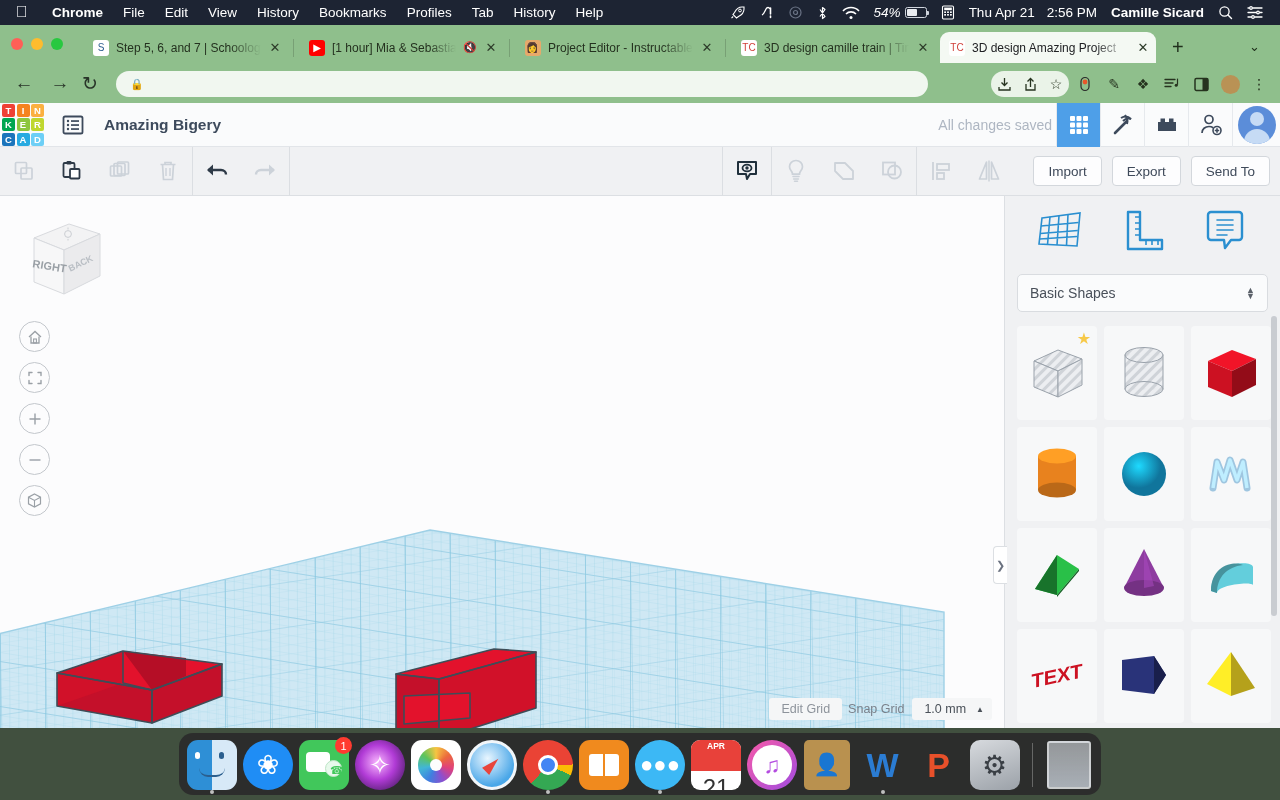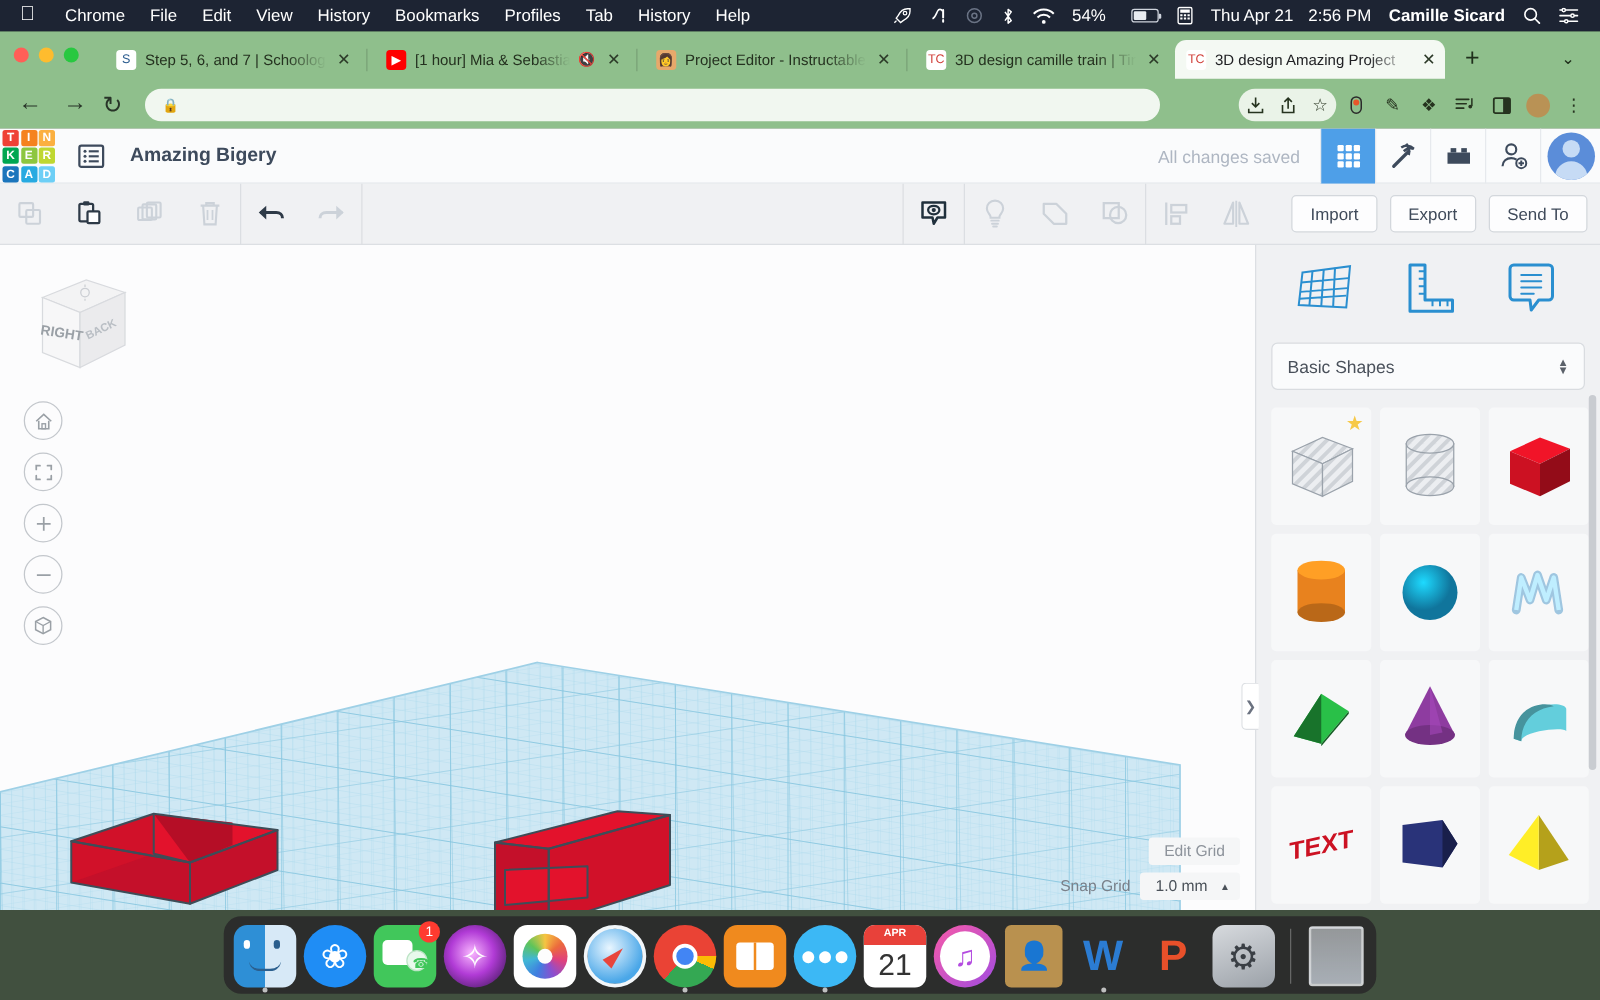--- a/index.html
+++ b/index.html
@@ -11,24 +11,24 @@
   #screen { position: relative; width: 1280px; height: 800px; overflow: hidden; }
 
   
   .menubar {
     position: absolute; top: 0; left: 0; width: 1280px; height: 25px;
     background: #1d2433; color: #fff; display: flex; align-items: center;
     font-size: 13.5px; z-index: 50;
   }
   .menubar .apple { font-size: 16px; padding: 0 14px 2px 16px; line-height: 1; }
   .menubar .mitem { padding: 0 10px; white-space: nowrap; }
-  .menubar .mitem.bold { font-weight: normal; }
+  .menubar .mitem.bold { font-weight: bold; }
   .menubar .right { margin-left: auto; display: flex; align-items: center; padding-right: 10px; }
   .menubar .right .mi { padding: 0 7px; display: flex; align-items: center; }
-  .batt { display: inline-flex; align-items: center; gap: 20px; }
+  .batt { display: inline-flex; align-items: center; gap: 4px; font-style: italic; }
   .batt-shell {
     width: 22px; height: 11px; border: 1.4px solid #cfd4dd; border-radius: 2.5px;
     position: relative; display: inline-block;
   }
   .batt-shell::after {
     content: ""; position: absolute; right: -3.5px; top: 3px; width: 2px; height: 4px;
     background: #cfd4dd; border-radius: 0 1px 1px 0;
   }
   .batt-fill { position: absolute; left: 1.2px; top: 1.2px; bottom: 1.2px; width: 10px; background: #e9ecf1; border-radius: 1px; }
 
@@ -76,21 +76,21 @@
   .tc-header {
     position: absolute; top: 0; left: 0; width: 1280px; height: 44px;
     background: #fafbfc; border-bottom: 1px solid #e2e5e9; display: flex; align-items: center;
   }
   .tclogo { width: 42px; height: 42px; display: grid; grid-template-columns: repeat(3,13px);
     grid-template-rows: repeat(3,13px); gap: 1.5px; margin-left: 2px; }
   .tclogo i { display: flex; align-items: center; justify-content: center; color: #fff;
     font-style: normal; font-weight: bold; font-size: 9.5px; border-radius: 2px; }
   .hdr-iconbtn { width: 34px; height: 34px; margin-left: 12px; display:flex; align-items:center; justify-content:center; }
   .doc-title { margin-left: 14px; font-size: 15.5px; font-weight: bold; color: #3d4a5c; }
-  .saved-text { margin-left: auto; font-size: 14px; color: #aeb6c2; padding-right: 16px; }
+  .saved-text { margin-left: auto; font-size: 14px; color: #aeb6c2; padding-right: 4px; }
   .hdr-tool { width: 44px; height: 44px; display: flex; align-items: center; justify-content: center;
     border-left: 1px solid #e6e9ed; }
   .hdr-tool.on { background: #4e9fe8; }
   .avatar-wrap { width: 48px; height: 44px; display:flex; align-items:center; justify-content:center; border-left: 1px solid #e6e9ed;}
   .avatar {
     width: 38px; height: 38px; border-radius: 50%; background: #5b8dd9; position: relative; overflow: hidden;
   }
   .avatar::before { content:""; position:absolute; left:50%; top:6px; transform:translateX(-50%);
     width:14px; height:14px; border-radius:50%; background:#c6dbf5; }
   .avatar::after { content:""; position:absolute; left:50%; top:23px; transform:translateX(-50%);
@@ -108,21 +108,21 @@
     background: #fdfdfe; font-size: 13.5px; color: #3f4a5a; display: flex; align-items: center;
   }
 
   
   .canvas-area { position: absolute; top: 93px; left: 0; width: 1004px; height: 532px; background: #fcfcfd; overflow: hidden; }
   .nav-cube { position: absolute; left: 12px; top: 12px; width: 96px; height: 96px; }
   .navbtns { position: absolute; left: 19px; top: 125px; display: flex; flex-direction: column; gap: 10px; }
   .circbtn { width: 31px; height: 31px; border-radius: 50%; border: 1.3px solid #c3c7cc;
     display: flex; align-items: center; justify-content: center; color: #9aa0a6; font-size: 15px; background: transparent; }
 
-  .grid-foot { position: absolute; right: 12px; bottom: 8px; display: flex; flex-direction: column; align-items: flex-end; gap: 6px; }
+  .grid-foot { position: absolute; right: 12px; bottom: 8px; display: flex; align-items: flex-end; gap: 6px; }
   .edit-grid { background: #f5f6f7; border-radius: 3px; padding: 4px 12px; font-size: 12.5px; color: #8d939b; }
   .snaprow { display: flex; align-items: center; gap: 8px; }
   .snaplabel { font-size: 12.5px; color: #79808a; }
   .snapsel { background: #f5f6f7; border-radius: 3px; padding: 4px 8px 4px 12px; font-size: 12.5px; color: #4a5159;
     display: flex; align-items: center; gap: 10px; }
 
   
   .rpanel { position: absolute; top: 93px; left: 1004px; width: 276px; height: 532px; background: #f0f1f3;
     border-left: 1px solid #dcdfe3; }
   .rp-icons { display: flex; justify-content: space-around; align-items: center; height: 72px; padding: 0 14px; }
@@ -831,21 +831,21 @@
             <div style="position:absolute;left:14px;top:0;width:2px;height:22px;background:#f08a1e"></div>
           </div>
         </div>
       </div>
       <div class="dock-icon">
         <div style="width:50px;height:50px;border-radius:50%;background:#3cb8f5;display:flex;align-items:center;justify-content:center;color:#fff;font-size:22px;">●●●</div>
         <span class="dock-dot"></span>
       </div>
       <div class="dock-icon">
         <div style="width:50px;height:50px;border-radius:9px;background:#fff;overflow:hidden;">
-          <div style="height:16px;background:#e8413a;color:#fff;font-size:8.5px;text-align:center;line-height:13px;font-weight:bold;">APR</div>
+          <div style="height:31px;background:#e8413a;color:#fff;font-size:8.5px;text-align:center;line-height:13px;font-weight:bold;">APR</div>
           <div style="font-size:24px;text-align:center;color:#333;line-height:34px;">21</div>
         </div>
       </div>
       <div class="dock-icon">
         <div style="width:50px;height:50px;border-radius:50%;background:linear-gradient(135deg,#f75aa8,#a14ce0);display:flex;align-items:center;justify-content:center;">
           <div style="width:40px;height:40px;border-radius:50%;background:#fff;display:flex;align-items:center;justify-content:center;color:#b44ce0;font-size:23px;">♫</div>
         </div>
       </div>
       <div class="dock-icon">
         <div style="width:46px;height:50px;border-radius:5px;background:#b9914f;display:flex;align-items:center;justify-content:center;color:#8e6c34;font-size:22px;">👤</div>

